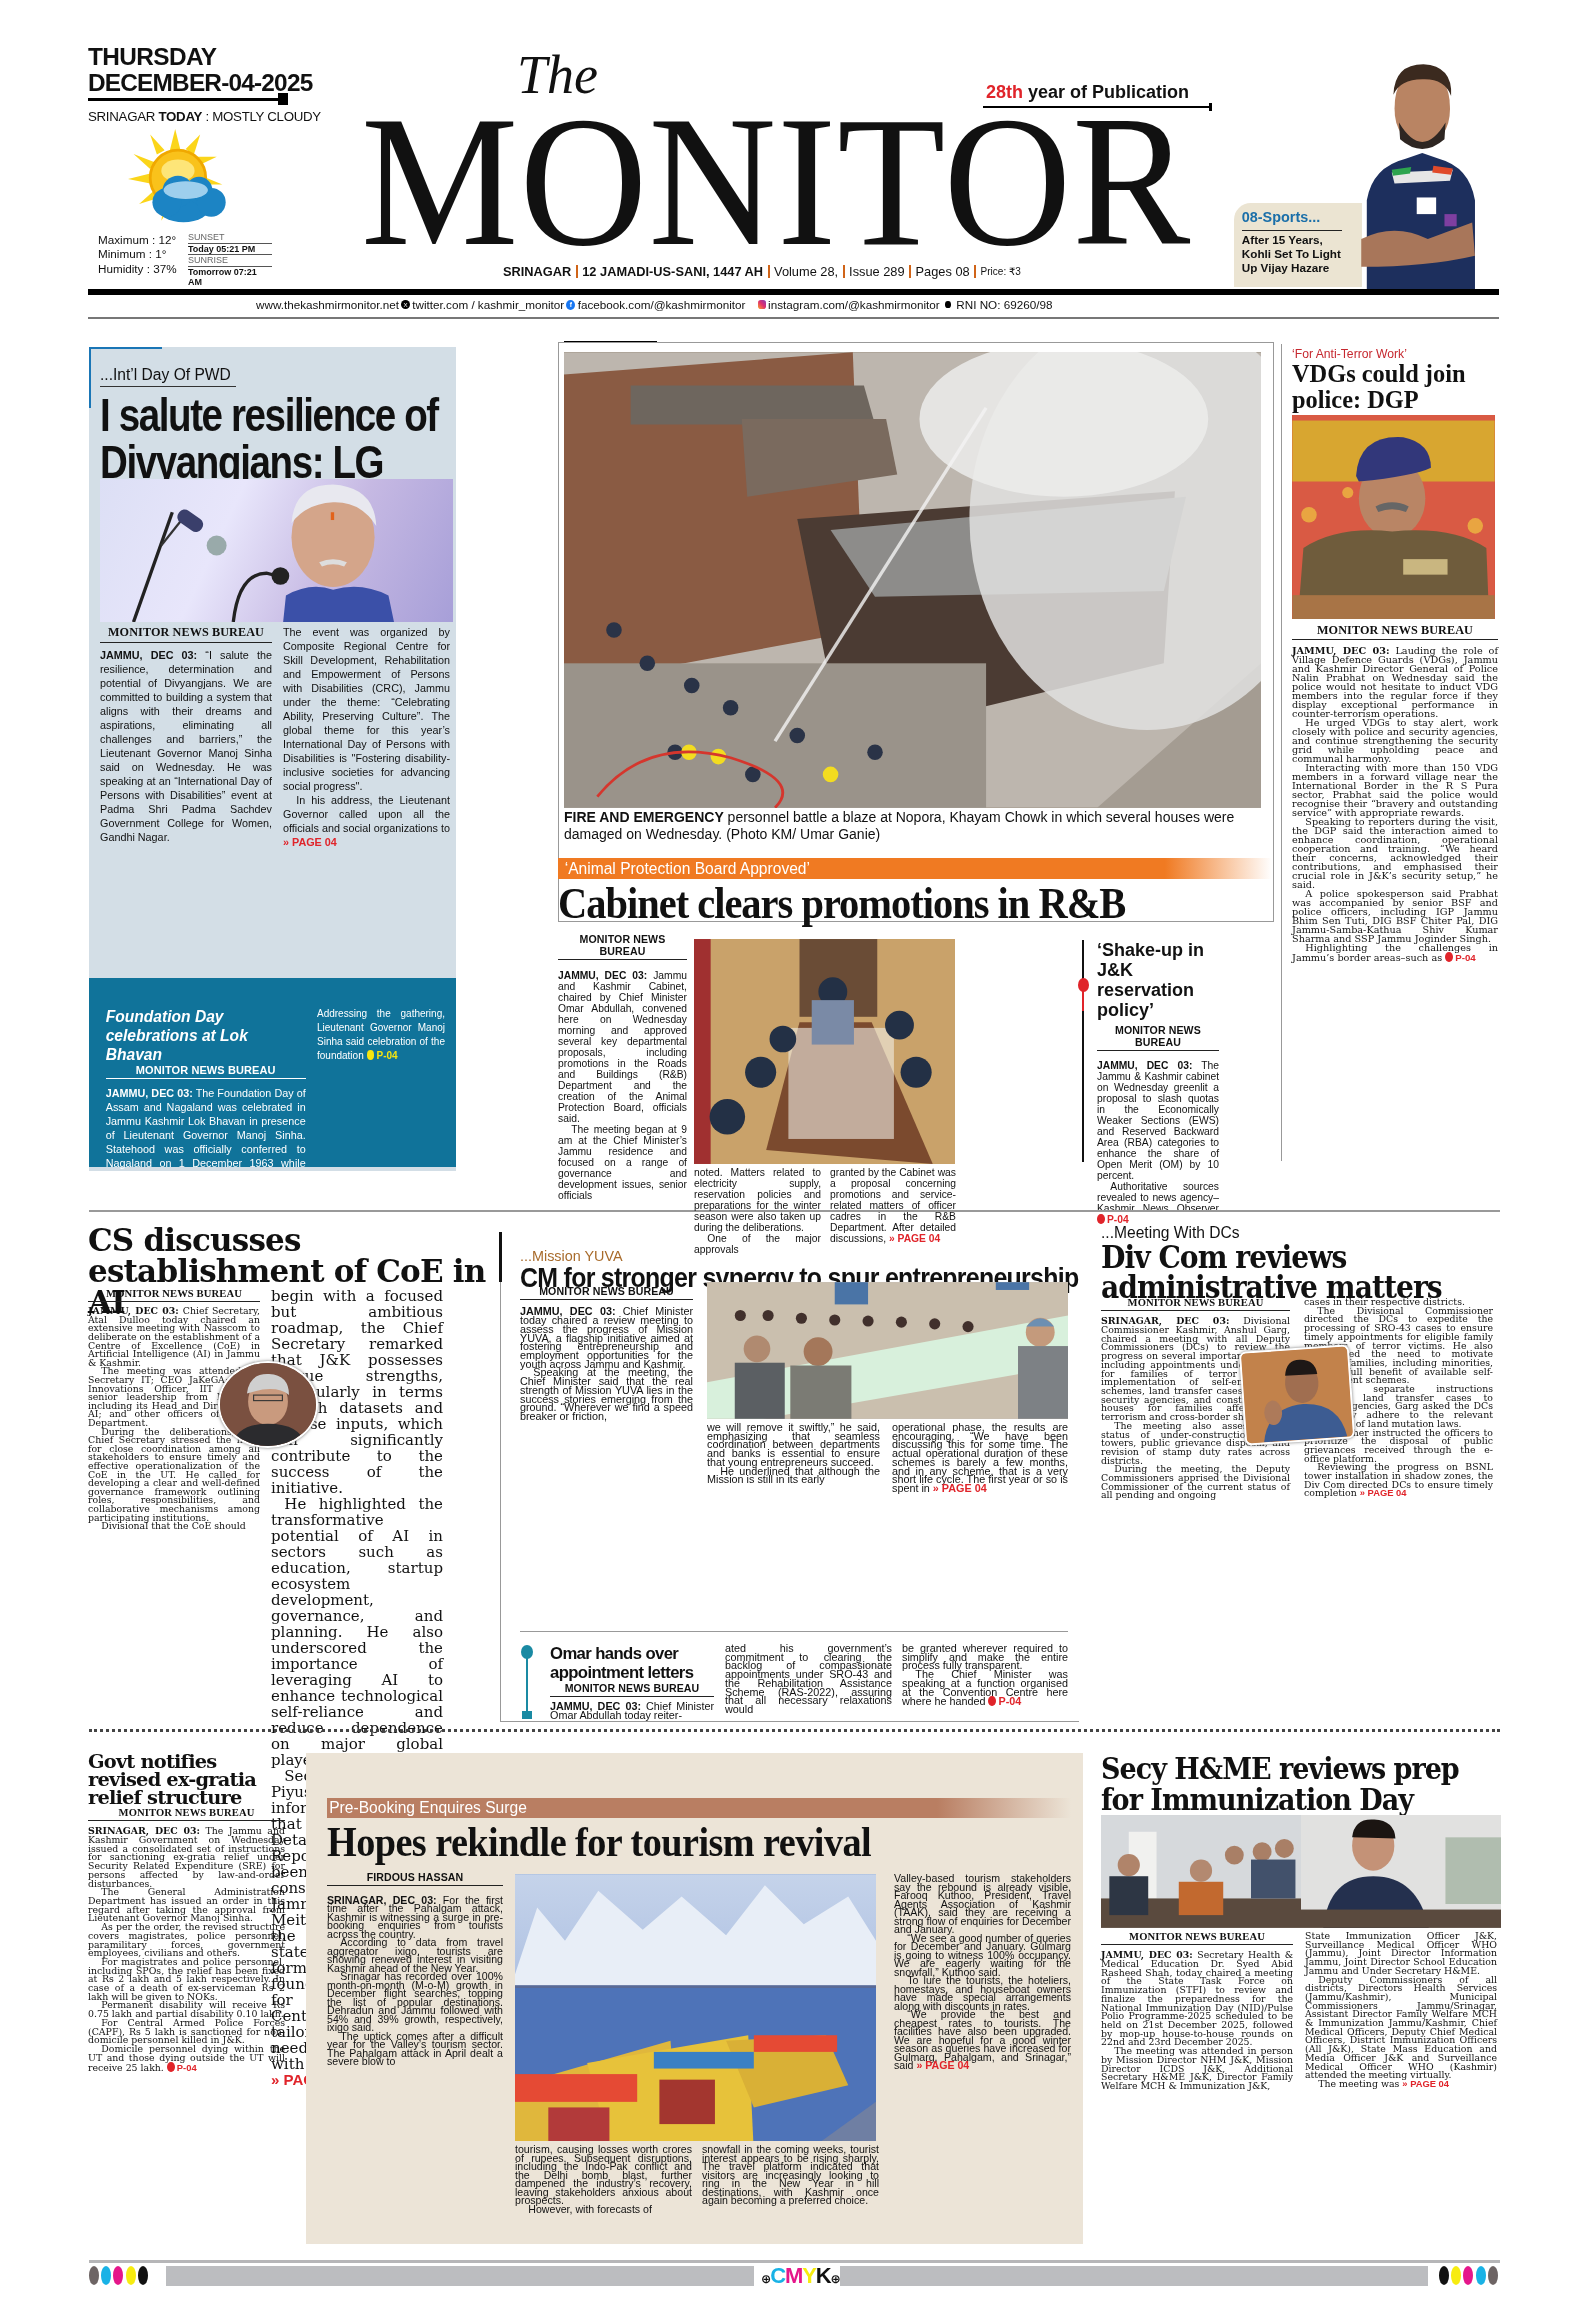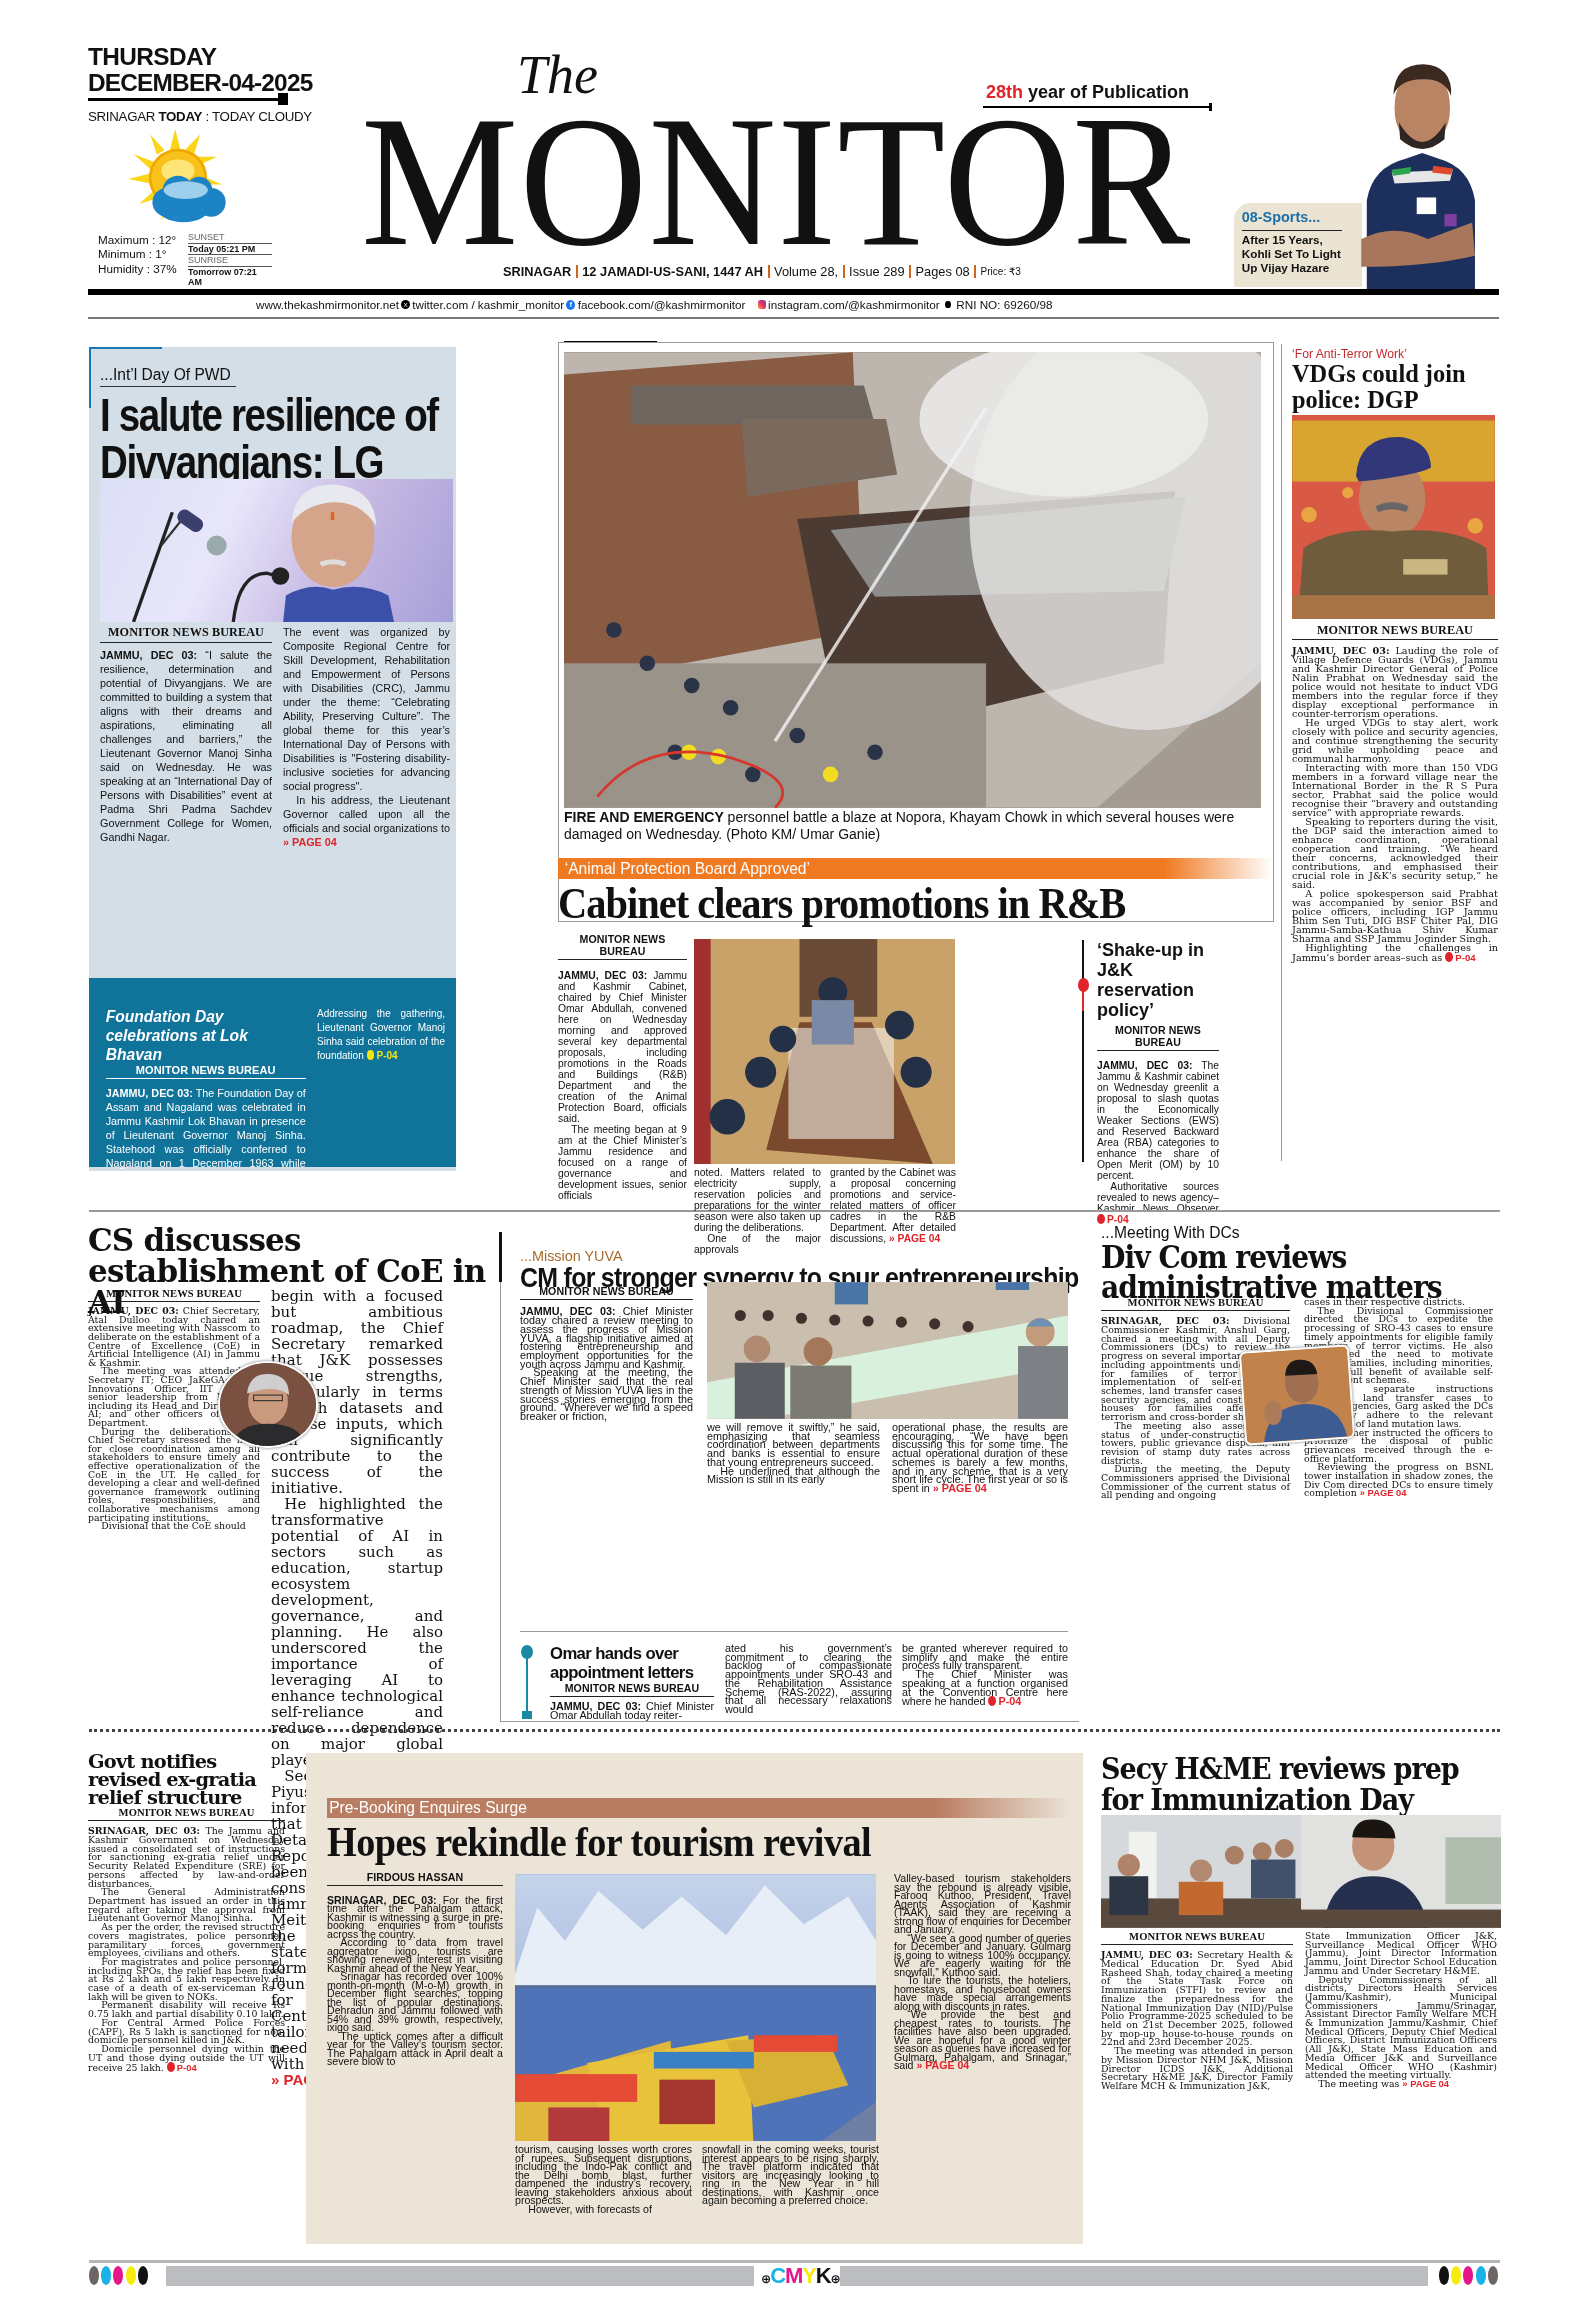--- a/index.html
+++ b/index.html
@@ -22,21 +22,21 @@
 </head>
 <body>
 
 <div class="abs cond" data-name="date-day" style="left:88px;top:43px;font-size:24.4px;font-weight:bold;letter-spacing:-0.6px;">THURSDAY</div>
 <div class="abs cond" data-name="date-full" style="left:88px;top:69px;font-size:24.4px;font-weight:bold;letter-spacing:-0.8px;">DECEMBER-04-2025</div>
 <div class="abs" data-name="date-underline" style="left:88px;top:98px;width:194px;height:3.3px;background:#000;"></div>
 <div class="abs" data-name="date-underline-cap" style="left:278px;top:93px;width:10px;height:12.2px;background:#000;"></div>
 <div class="abs cond" data-name="weather-summary" style="left:88px;top:109px;font-size:13.3px;letter-spacing:-0.3px;">
   <span data-name="weather-city">SRINAGAR</span>
   <b data-name="weather-today">TODAY</b>
-  <span data-name="weather-condition">: TODAY CLOUDY</span>
+  <span data-name="weather-condition">: MOSTLY CLOUDY</span>
 </div>
 
 <div class="abs" data-name="partly-cloudy-icon" style="left:128px;top:129px;width:111px;height:100px;">
   <svg width="111" height="100" viewBox="0 0 200 180">
     <g fill="#fbd51a">
       <polygon points="85,0 95,40 75,40"></polygon>
         <polygon points="130,10 118,48 104,36"></polygon>
         <polygon points="160,50 126,66 120,50"></polygon>
       <polygon points="170,100 130,100 132,84"></polygon>
         <polygon points="40,10 66,38 52,46"></polygon>

